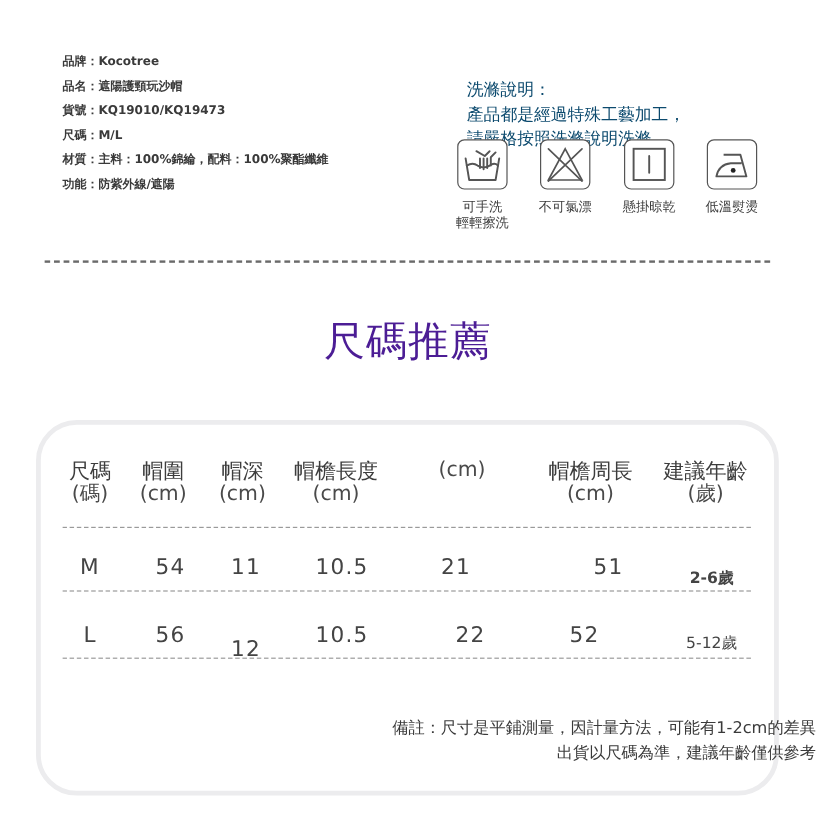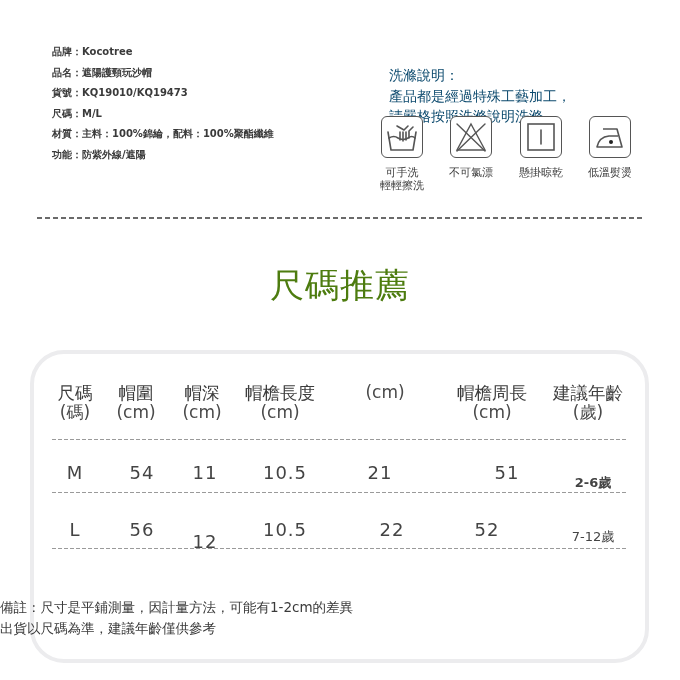--- a/index.html
+++ b/index.html
@@ -29,21 +29,21 @@
   
   .divider {
     position: absolute; left: 37px; top: 217px; width: 608px; height: 2px;
     background-image: linear-gradient(to right, #6a6a6a 0 5px, transparent 5px 8px);
     background-size: 8px 2px; background-repeat: repeat-x;
   }
 
   
   .section-title {
     position: absolute; left: 0; top: 265px; width: 680px; text-align: center;
-    font-size: 34px; line-height: 40px; color: #4d7c0f; letter-spacing: 1px;
+    font-size: 34px; line-height: 40px; color: #4c1d95; letter-spacing: 1px;
   }
 
   
   .card {
     position: absolute; left: 30px; top: 350px; width: 619px; height: 313px;
     border: 4px solid #ececee; border-radius: 34px; background: #ffffff;
   }
 
   .col { position: absolute; text-align: center; white-space: nowrap; }
   .head-main { font-size: 17.5px; line-height: 20px; color: #3d3d3d; }
@@ -51,21 +51,21 @@
 
   .row-line {
     position: absolute; left: 52px; width: 574px; height: 1px;
     background-image: linear-gradient(to right, #9a9a9a 0 4px, transparent 4px 6px);
     background-size: 6px 1px; background-repeat: repeat-x;
   }
 
   .cell { position: absolute; text-align: center; font-size: 18px; line-height: 22px; color: #444; white-space: nowrap; letter-spacing: 1px; }
   .cell.age { font-size: 13px; letter-spacing: 0; }
 
-  .note { position: absolute; left: 0; width: 680px; text-align: left; font-size: 13.5px; line-height: 20px; color: #3a3a3a; }
+  .note { position: absolute; left: 0; width: 680px; text-align: right; font-size: 13.5px; line-height: 20px; color: #3a3a3a; }
 </style>
 </head>
 <body>
 
 <div class="info">
   <div class="info-row"><span>品牌</span><span>：</span><span>Kocotree</span></div>
   <div class="info-row"><span>品名</span><span>：</span><span>遮陽護頸玩沙帽</span></div>
   <div class="info-row"><span>貨號</span><span>：</span><span>KQ19010/KQ19473</span></div>
   <div class="info-row"><span>尺碼</span><span>：</span><span>M/L</span></div>
   <div class="info-row"><span>材質</span><span>：</span><span>主料：100%錦綸，配料：100%聚酯纖維</span></div>
@@ -171,19 +171,19 @@
 
 <div class="row-line" style="top:492px;"></div>
 
 <div>
   <div class="cell" style="left:45px;  top:519px; width:60px;">L</div>
   <div class="cell" style="left:112px; top:519px; width:60px;">56</div>
   <div class="cell" style="left:175px; top:531px; width:60px;">12</div>
   <div class="cell" style="left:240px; top:519px; width:90px;">10.5</div>
   <div class="cell" style="left:337px; top:519px; width:110px;">22</div>
   <div class="cell" style="left:442px; top:519px; width:90px;">52</div>
-  <div class="cell age" style="left:555px; top:526px; width:76px;">7-12歲</div>
+  <div class="cell age" style="left:555px; top:526px; width:76px;">5-12歲</div>
 </div>
 
 <div class="row-line" style="top:548px;"></div>
 
 <div class="note" style="top:597px;">備註：尺寸是平鋪測量，因計量方法，可能有1-2cm的差異</div>
 <div class="note" style="top:618px;">出貨以尺碼為準，建議年齡僅供參考</div>
 
 </body></html>

